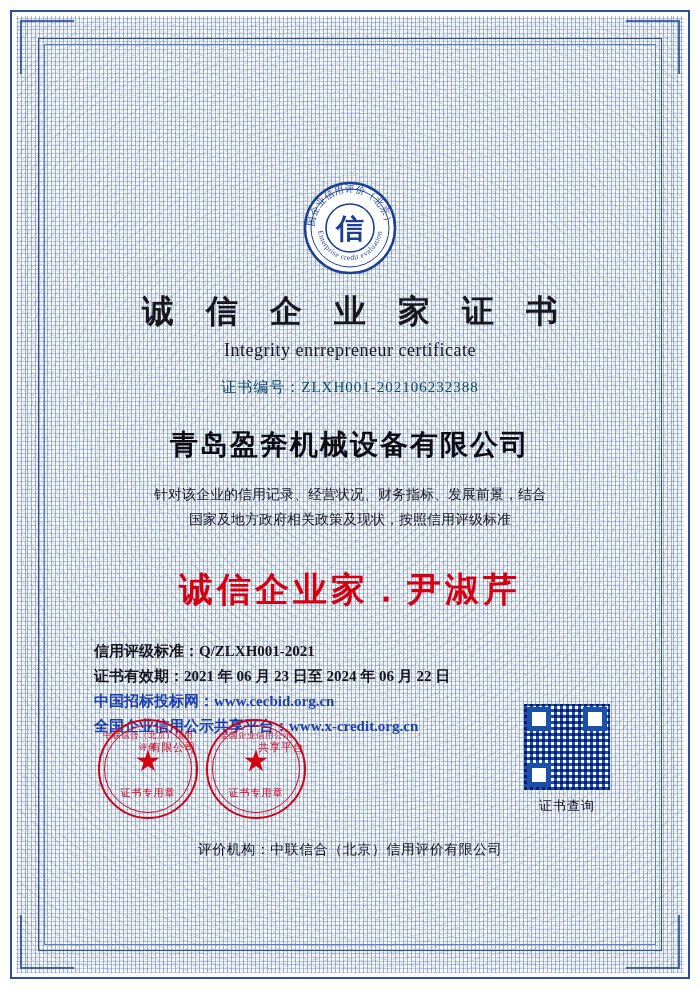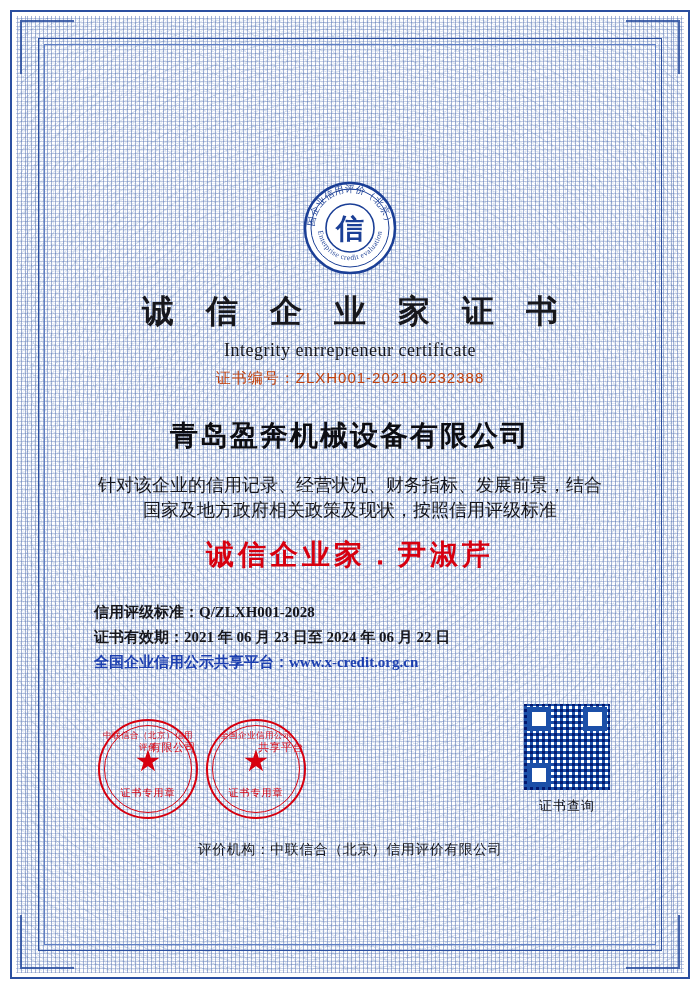--- a/index.html
+++ b/index.html
@@ -109,47 +109,47 @@
     text-indent: 12px;
   }
   .title-en {
     margin-top: 6px;
     font-family: Liberation Serif, serif;
     font-size: 18px;
     color: #17171c;
     letter-spacing: 0.5px;
   }
   .cert-no {
-    margin-top: 8px;
-    font-family: Liberation Sans, sans-serif;
+    margin-top: 17px;
+    font-family: Liberation Serif, serif;
     font-size: 15px;
-    color: #c2410c;
+    color: #0c4a6e;
     letter-spacing: 1px;
   }
   .company {
     margin-top: 29px;
     font-family: "Liberation Serif", serif;
     font-size: 28px;
     font-weight: bold;
     color: #0d0d12;
     letter-spacing: 2px;
   }
   .body-text {
     margin-top: 18px;
     font-family: "Liberation Serif", serif;
-    font-size: 18px;
+    font-size: 14px;
     line-height: 25px;
     color: #17171c;
   }
   .body-text div { white-space: nowrap; }
 
   .award {
-    margin-top: 13px;
-    font-family: "Liberation Serif", serif;
-    font-size: 28px;
+    margin-top: 35px;
+    font-family: "Liberation Serif", serif;
+    font-size: 34px;
     font-weight: bold;
     color: #d7000f;
     letter-spacing: 4px;
   }
 
   .details {
     margin-top: 26px;
     text-align: left;
     padding-left: 38px;
   }
@@ -314,22 +314,23 @@
     <div class="company">青岛盈奔机械设备有限公司</div>
 
     <div class="body-text">
       <div>针对该企业的信用记录、经营状况、财务指标、发展前景，结合</div>
       <div>国家及地方政府相关政策及现状，按照信用评级标准</div>
     </div>
 
     <div class="award">诚信企业家．尹淑芹</div>
 
     <div class="details">
-      <div class="line">信用评级标准：Q/ZLXH001-2028</div>
+      <div class="line">信用评级标准：Q/ZLXH001-2021</div>
       <div class="line">证书有效期：2021 年 06 月 23 日至 2024 年 06 月 22 日</div>
+      <div class="line url">中国招标投标网：www.cecbid.org.cn</div>
       <div class="line url">全国企业信用公示共享平台：www.x-credit.org.cn</div>
     </div>
 
     <div class="seals">
       <div class="seal">
         <div class="ring"></div>
         <div class="arc">中联信合（北京）信用评价</div>
         <div class="arc2">有限公司</div>
         <div class="star">★</div>
         <div class="seal-bottom">证书专用章</div>

